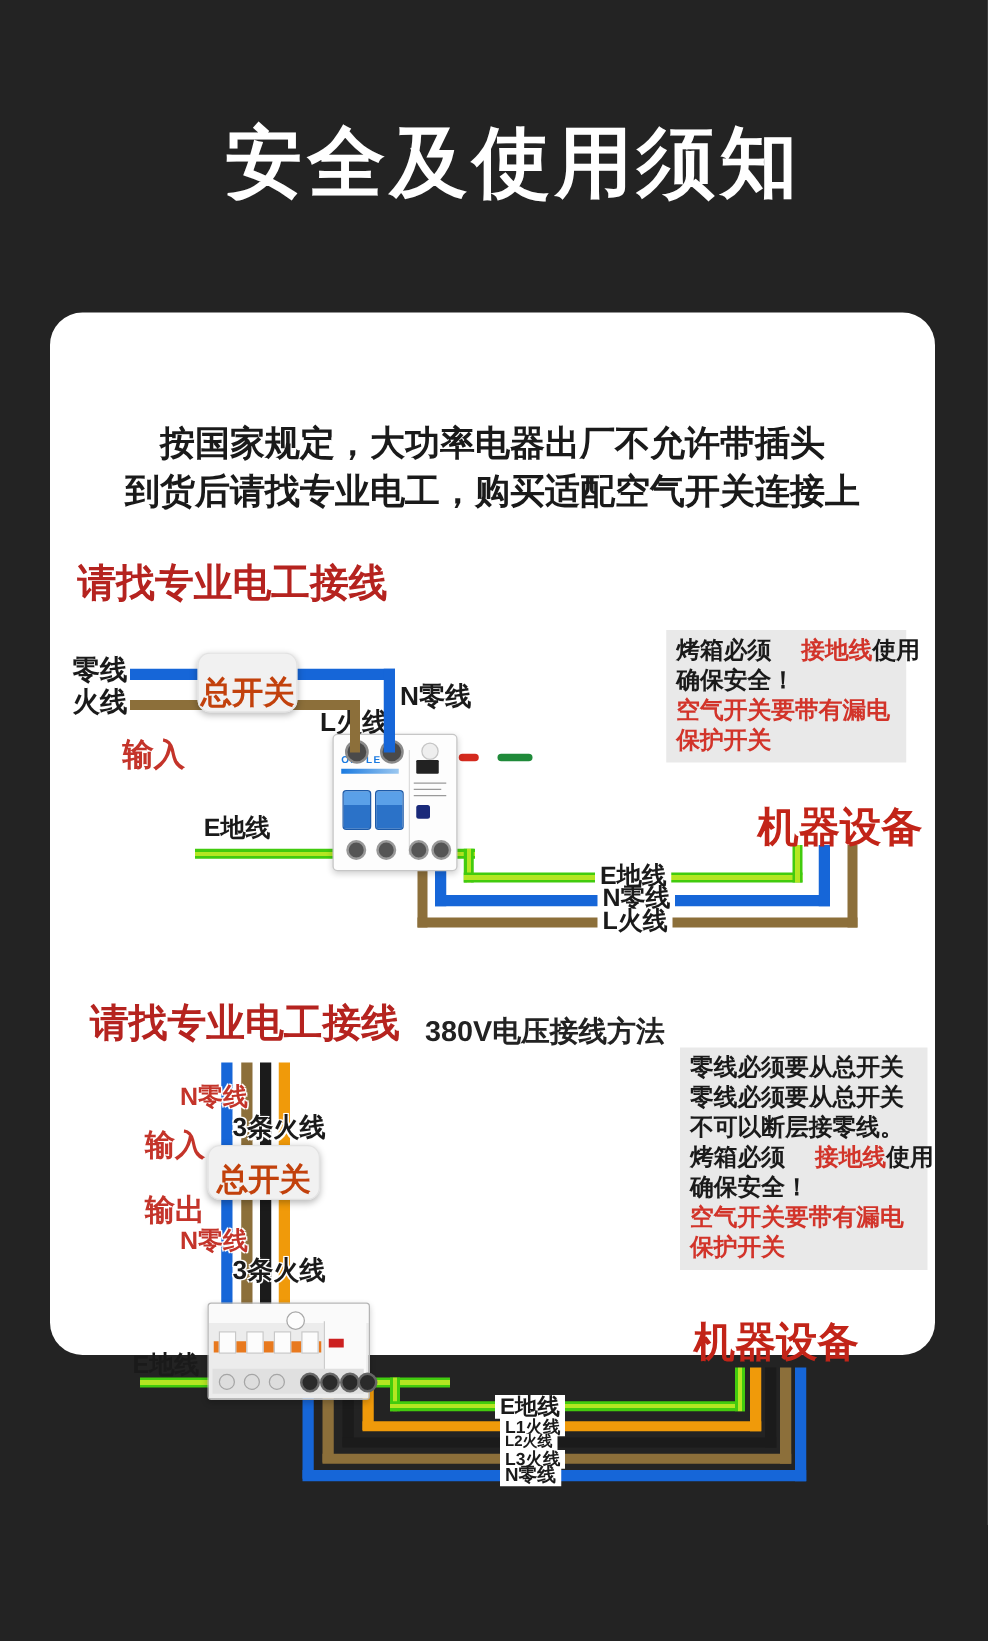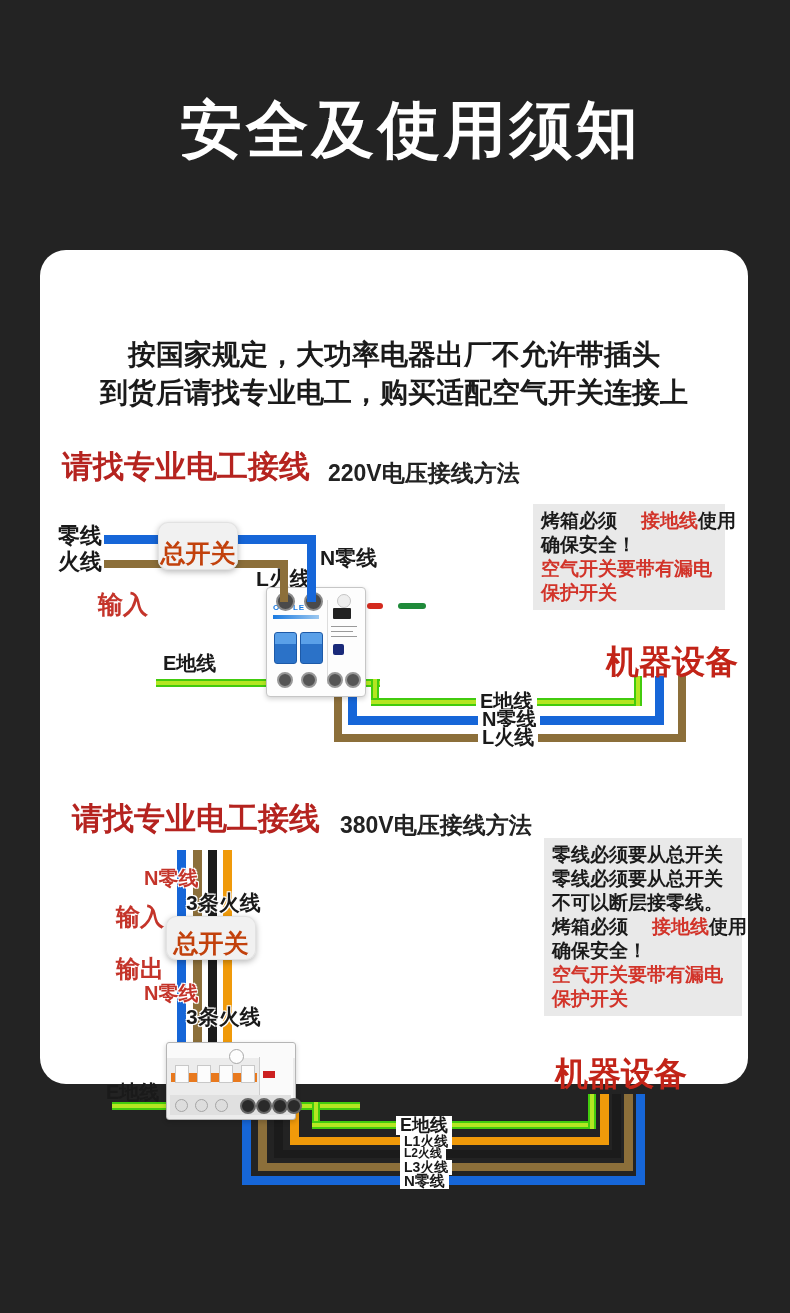--- a/index.html
+++ b/index.html
@@ -61,21 +61,20 @@
 
 <div class="page">
   <div class="page-title">安全及使用须知</div>
 
   <div class="card">
 
     <div class="intro" style="top:86px;">按国家规定，大功率电器出厂不允许带插头</div>
     <div class="intro" style="top:124px;font-family:Liberation Serif, serif;">到货后请找专业电工，购买适配空气开关连接上</div>
 
     <div class="h-red" style="left:22px;top:196px;">请找专业电工接线</div>
-    <div class="h-black" style="left:288px;top:208px;">220V电压接线方法</div>
 
     <div class="lbl" style="left:18px;top:274px;font-size:22px;">零线</div>
     <div class="lbl" style="left:18px;top:300px;font-size:22px;">火线</div>
 
     <div class="wire c-blue" style="left:64px;top:285px;width:212px;height:9px;"></div>
     <div class="wire c-blue z4" style="left:267px;top:285px;width:9px;height:67px;"></div>
     <div class="wire c-brown" style="left:64px;top:310px;width:184px;height:8px;"></div>
     <div class="wire c-brown z4" style="left:240px;top:310px;width:8px;height:42px;"></div>
 
     <div class="switch-box" style="left:118px;top:272px;width:80px;height:48px;">

